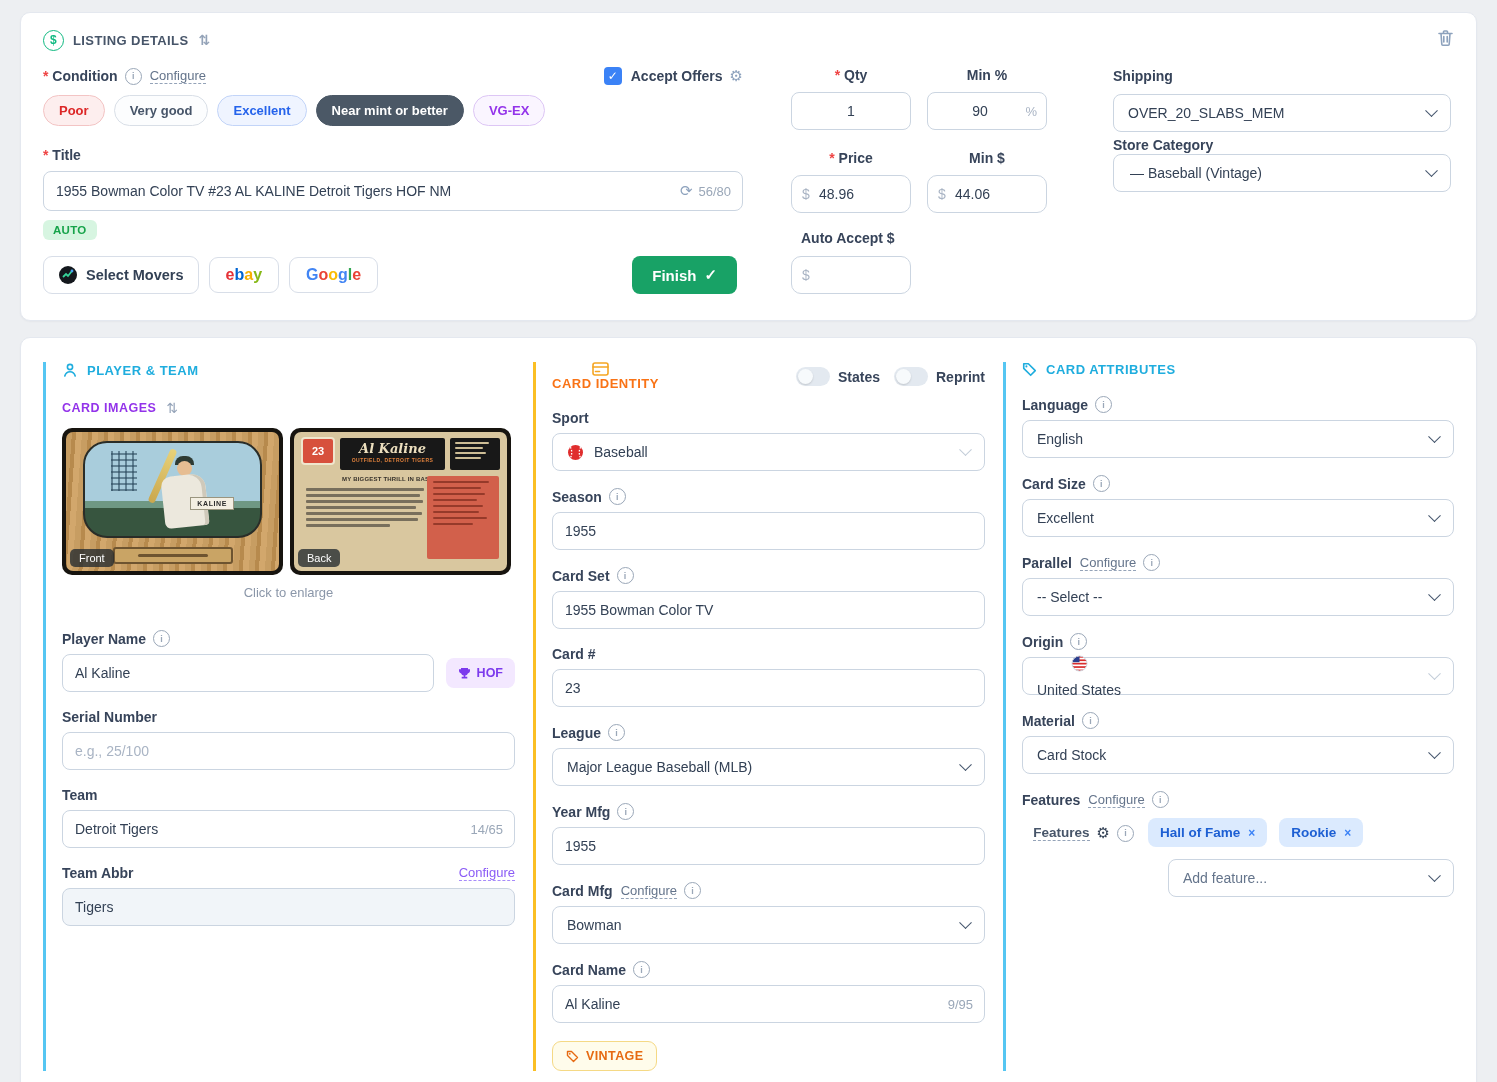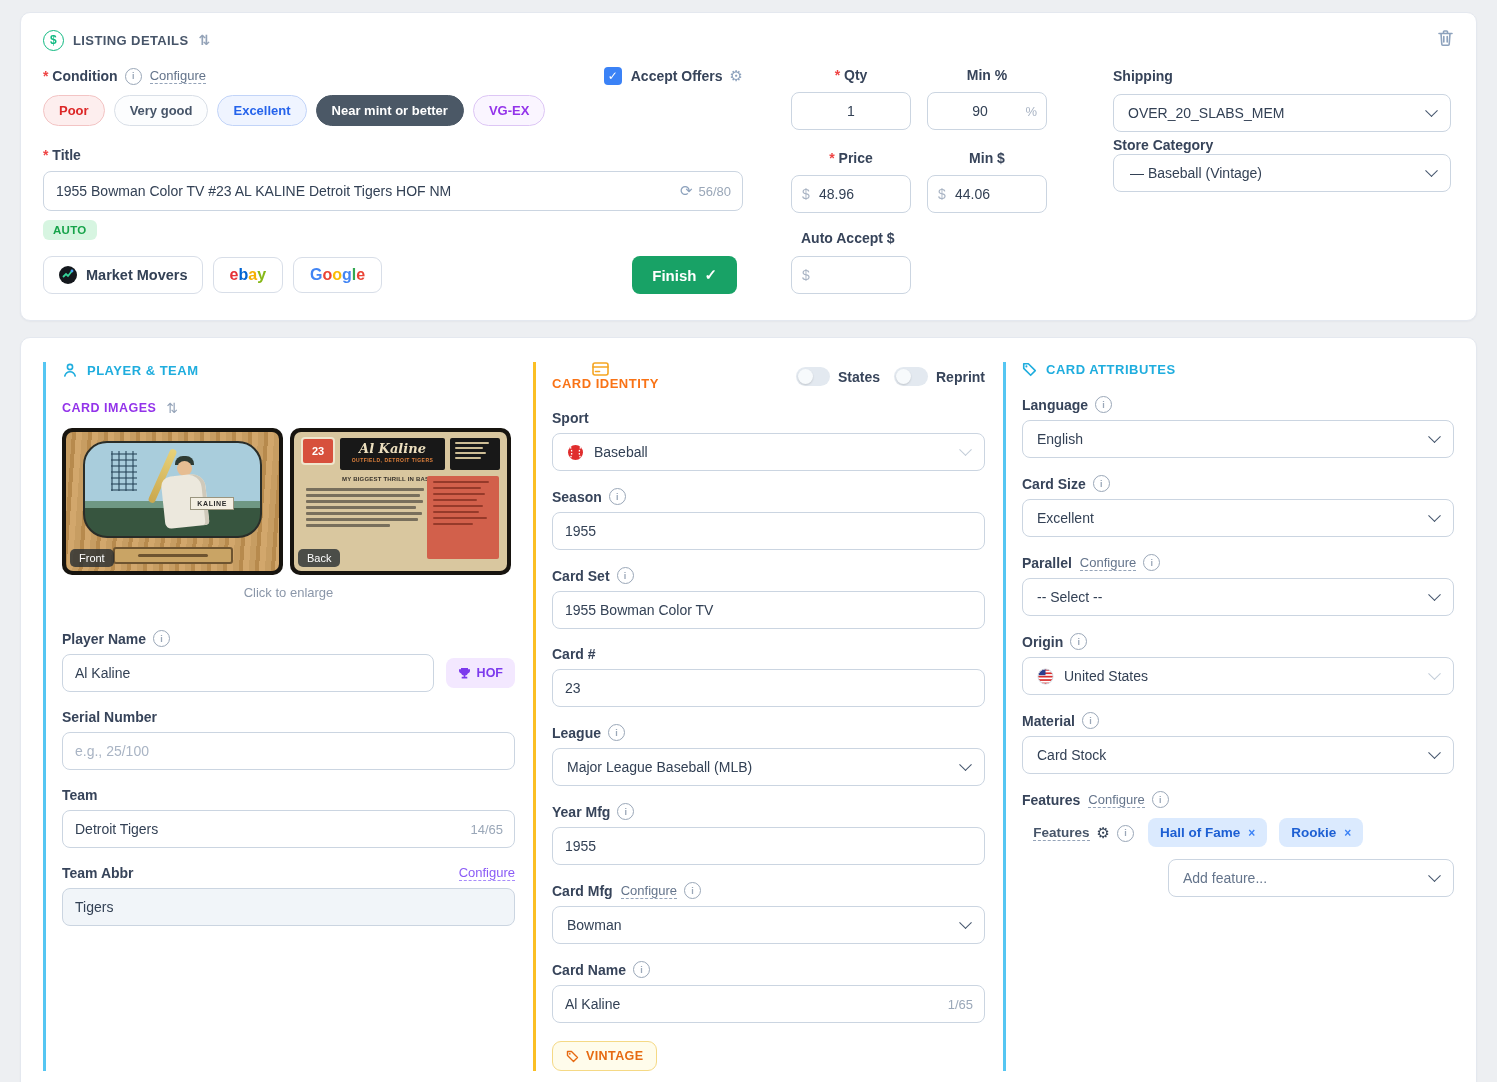--- a/index.html
+++ b/index.html
@@ -60,21 +60,21 @@
   .btn{display:inline-flex;align-items:center;gap:8px;border:1px solid #d8dee8;background:#fff;border-radius:9px;padding:8px 14px;font-size:14.5px;font-weight:700;color:#334155;cursor:pointer;}
   .logo-letter{font-weight:700;font-size:16px;}
   .btn-finish{margin-left:auto;margin-right:6px;background:#18a266;border:none;color:#fff;font-size:15px;font-weight:700;padding:10px 20px;border-radius:8px;display:inline-flex;align-items:center;gap:8px;cursor:pointer;}
 
   .cell120{width:120px;flex:none;}
   .midgap{display:flex;gap:16px;}
   .center-lbl{text-align:center;display:block;}
   .in-center{text-align:center;}
   .sfx{position:absolute;right:10px;top:50%;transform:translateY(-50%);color:#a9b4c4;font-size:13px;}
   .pfx{position:absolute;left:11px;top:50%;transform:translateY(-50%);color:#a9b4c4;font-size:14px;}
-  .has-pfx{padding-left:27px;}
+  .has-pfx{padding-left:27px;border-radius:10px;}
 
   
   .bcol{border-left:3px solid;padding-left:16px;box-sizing:border-box;}
   .bcol1{width:472px;border-color:#55c6f2;flex:none;}
   .bcol2{width:452px;border-color:#fbbf24;flex:none;}
   .bcol3{flex:1;border-color:#55c6f2;}
   .bhead{display:flex;align-items:center;font-size:13px;font-weight:700;letter-spacing:.5px;}
   .bhead .hic{margin-right:9px;display:inline-flex;}
   .h-cyan{color:#1fadde;}
   .h-orange{color:#f97316;flex-direction:column;}
@@ -184,21 +184,21 @@
 
         <div class="btnrow">
           <button class="btn">
             <span style="display:inline-flex;">
               <svg width="20" height="20" viewBox="0 0 20 20">
                   <circle cx="10" cy="10" r="9" fill="#14181d"></circle>
                   <polyline points="5,12 8,9 10,11 14,6" stroke="#37d399" stroke-width="1.8" fill="none"></polyline>
                   <circle cx="14" cy="6" r="1.4" fill="#4aa3f0"></circle>
                 </svg>
             </span>
-            <span>Market Movers</span>
+            <span>Select Movers</span>
           </button>
           <button class="btn" style="padding:8px 16px;">
             <span>
               <span class="logo-letter" style="color:#e53238;">e</span><span class="logo-letter" style="color:#0064d2;">b</span><span class="logo-letter" style="color:#f5af02;">a</span><span class="logo-letter" style="color:#86b817;">y</span>
             </span>
           </button>
           <button class="btn" style="padding:8px 16px;">
             <span>
               <span class="logo-letter" style="color:#4285f4;">G</span><span class="logo-letter" style="color:#ea4335;">o</span><span class="logo-letter" style="color:#fbbc05;">o</span><span class="logo-letter" style="color:#4285f4;">g</span><span class="logo-letter" style="color:#34a853;">l</span><span class="logo-letter" style="color:#ea4335;">e</span>
             </span>
@@ -455,21 +455,21 @@
         <span>Bowman</span>
         <span class="chev"></span>
       </div>
 
       <div class="fieldlbl">
         <span class="lbl">Card Name</span>
         <span class="info"></span>
       </div>
       <div class="iwrap">
         <input class="input" value="Al Kaline" style="">
-        <span class="counter">1/65</span>
+        <span class="counter">9/95</span>
       </div>
 
       <div>
         <span class="vintage">
           <svg width="13" height="13" viewBox="0 0 13 13" fill="none" stroke="#e66a12" stroke-width="1.4">
               <path d="M1.5 5.5V1.5h4l6 6-4 4-6-6z" stroke-linejoin="round"></path>
               <circle cx="3.8" cy="3.8" r=".9" fill="#e66a12" stroke="none"></circle>
             </svg>
           <span>VINTAGE</span>
         </span>
@@ -513,21 +513,21 @@
       <div class="selectbox">
         <span>-- Select --</span>
         <span class="chev"></span>
       </div>
 
       <div class="fieldlbl">
         <span class="lbl">Origin</span>
         <span class="info"></span>
       </div>
       <div class="selectbox">
-        <span class="row" style="gap:10px;">
+        <span class="row" style="gap:10px;flex-direction:column;">
           <span style="display:inline-flex;">
             <svg width="17" height="17" viewBox="0 0 17 17">
               <defs>
                   <clipPath id="fc">
                     <circle cx="8.5" cy="8.5" r="7.5"></circle>
                   </clipPath>
                 </defs>
               <g clip-path="url(#fc)">
                 <rect width="17" height="17" fill="#fff"></rect>
                 <g fill="#d92e2e">

